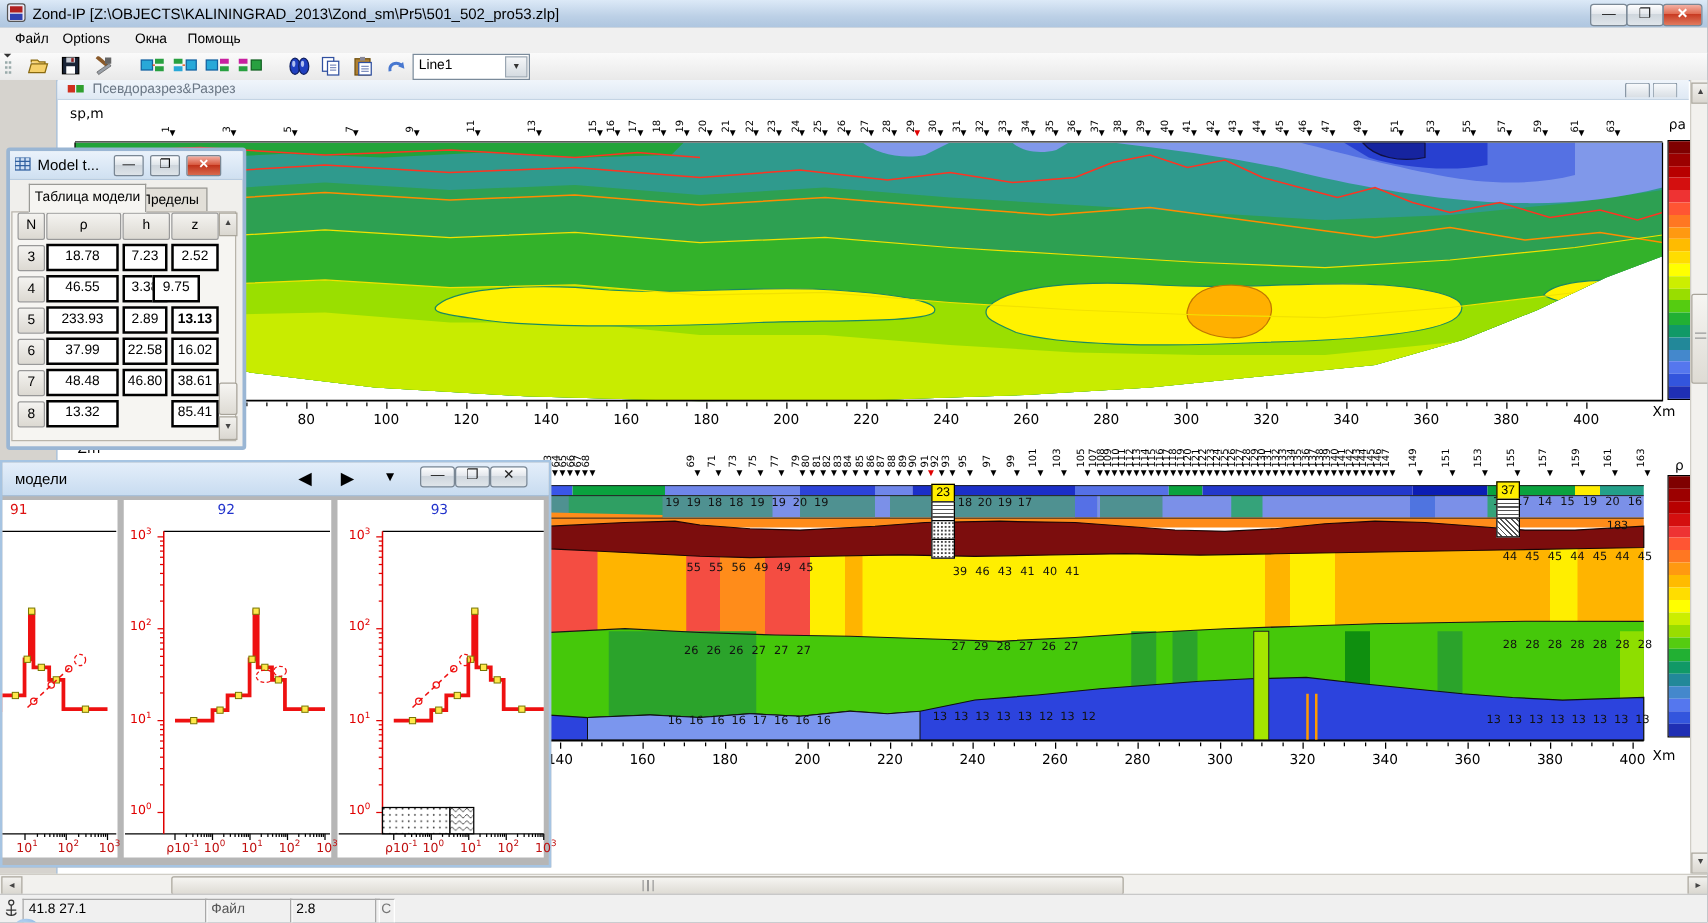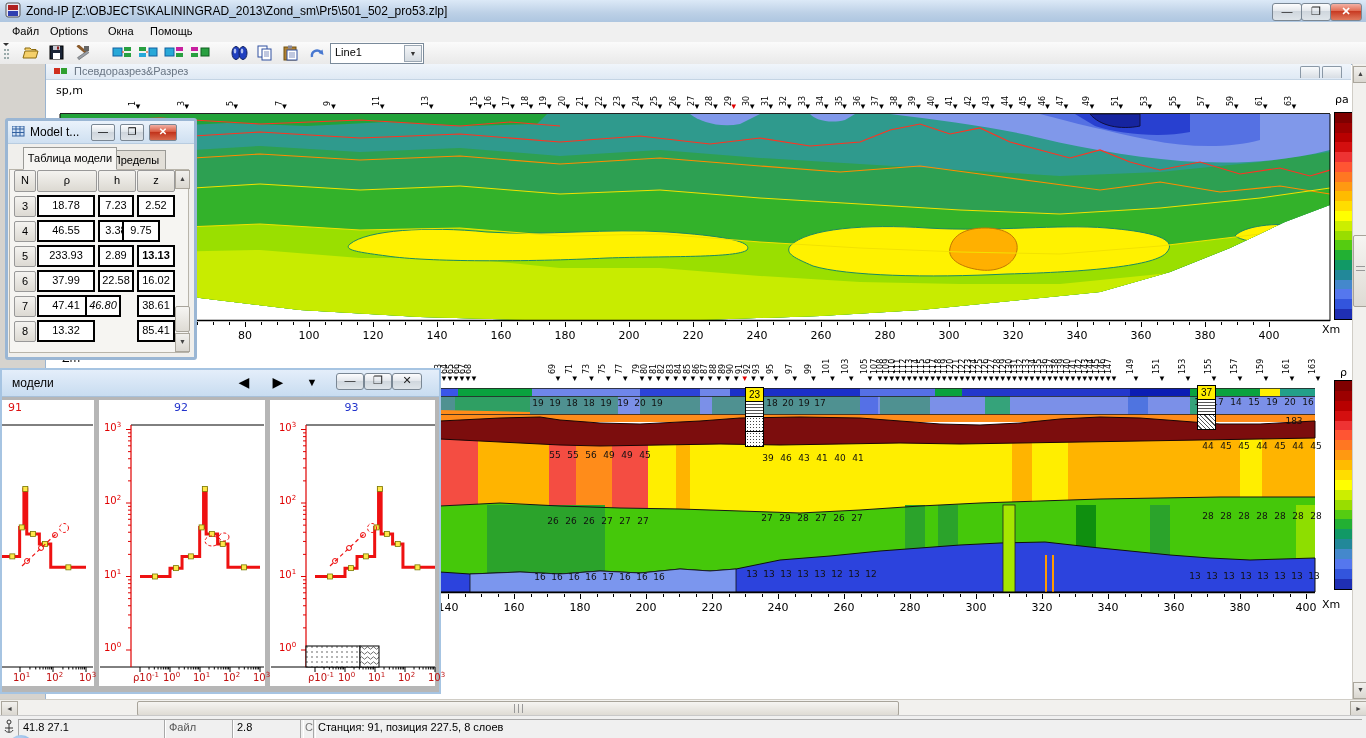--- a/index.html
+++ b/index.html
@@ -909,22 +909,22 @@
             <div class="mt-cell" style="left: 127px; width: 34px; font-weight: bold;">13.13</div>
           </div>
           <div class="mt-row" style="top: 75px;">
             <div class="mt-nh">6</div>
             <div class="mt-cell" style="left: 27px; width: 54px;">37.99</div>
             <div class="mt-cell" style="left: 88px; width: 32px;">22.58</div>
             <div class="mt-cell" style="left: 127px; width: 34px;">16.02</div>
           </div>
           <div class="mt-row" style="top: 100px;">
             <div class="mt-nh">7</div>
-            <div class="mt-cell" style="left: 27px; width: 54px;">47.41</div>
-            <div class="mt-cell" style="left: 75px; width: 32px; font-style: italic;">46.80</div>
+            <div class="mt-cell" style="left: 27px; width: 54px;">48.48</div>
+            <div class="mt-cell" style="left: 88px; width: 32px;">46.80</div>
             <div class="mt-cell" style="left: 127px; width: 34px;">38.61</div>
           </div>
           <div class="mt-row" style="top: 125px;">
             <div class="mt-nh">8</div>
             <div class="mt-cell" style="left: 27px; width: 54px;">13.32</div>
             <div class="mt-cell" style="left: 127px; width: 34px;">85.41</div>
           </div>
         </div>
       <div class="sbbtn" style="left:165px;top:0;width:13px;height:17px;font-size:7px;line-height:16px">▲</div>
       <div class="sbthumb" style="left:165px;top:136px;width:13px;height:24px"></div>
@@ -1208,16 +1208,15 @@
   </div>
   <div class="abs" id="statusbar">
     <svg width="12" height="16" style="left:3px;top:3px">
       <circle cx="6" cy="3" r="2" fill="none" stroke="#333"></circle>
         <path d="M6,5 V13 M2,9 H10 M2,11 C3,14 9,14 10,11" fill="none" stroke="#333"></path>
     </svg>
     <div class="sseg" style="left:18px;width:138px">41.8 27.1</div>
     <div class="sseg" style="left:164px;width:60px;color:#555">Файл</div>
     <div class="sseg" style="left:232px;width:62px">2.8</div>
     <div class="sseg" style="left:300px;width:6px;color:#777">С</div>
-    <div class="sseg" style="left:313px;width:1040px;border-right:none">Станция: 91, позиция 227.5, 8 слоев</div>
     <div class="abs" style="left:8px;top:19px;width:26px;height:26px;border-radius:50%;background:radial-gradient(circle at 40% 35%,#cfe4f8,#5f98d8)"></div>
   </div>
 </div>
 
 </body></html>

